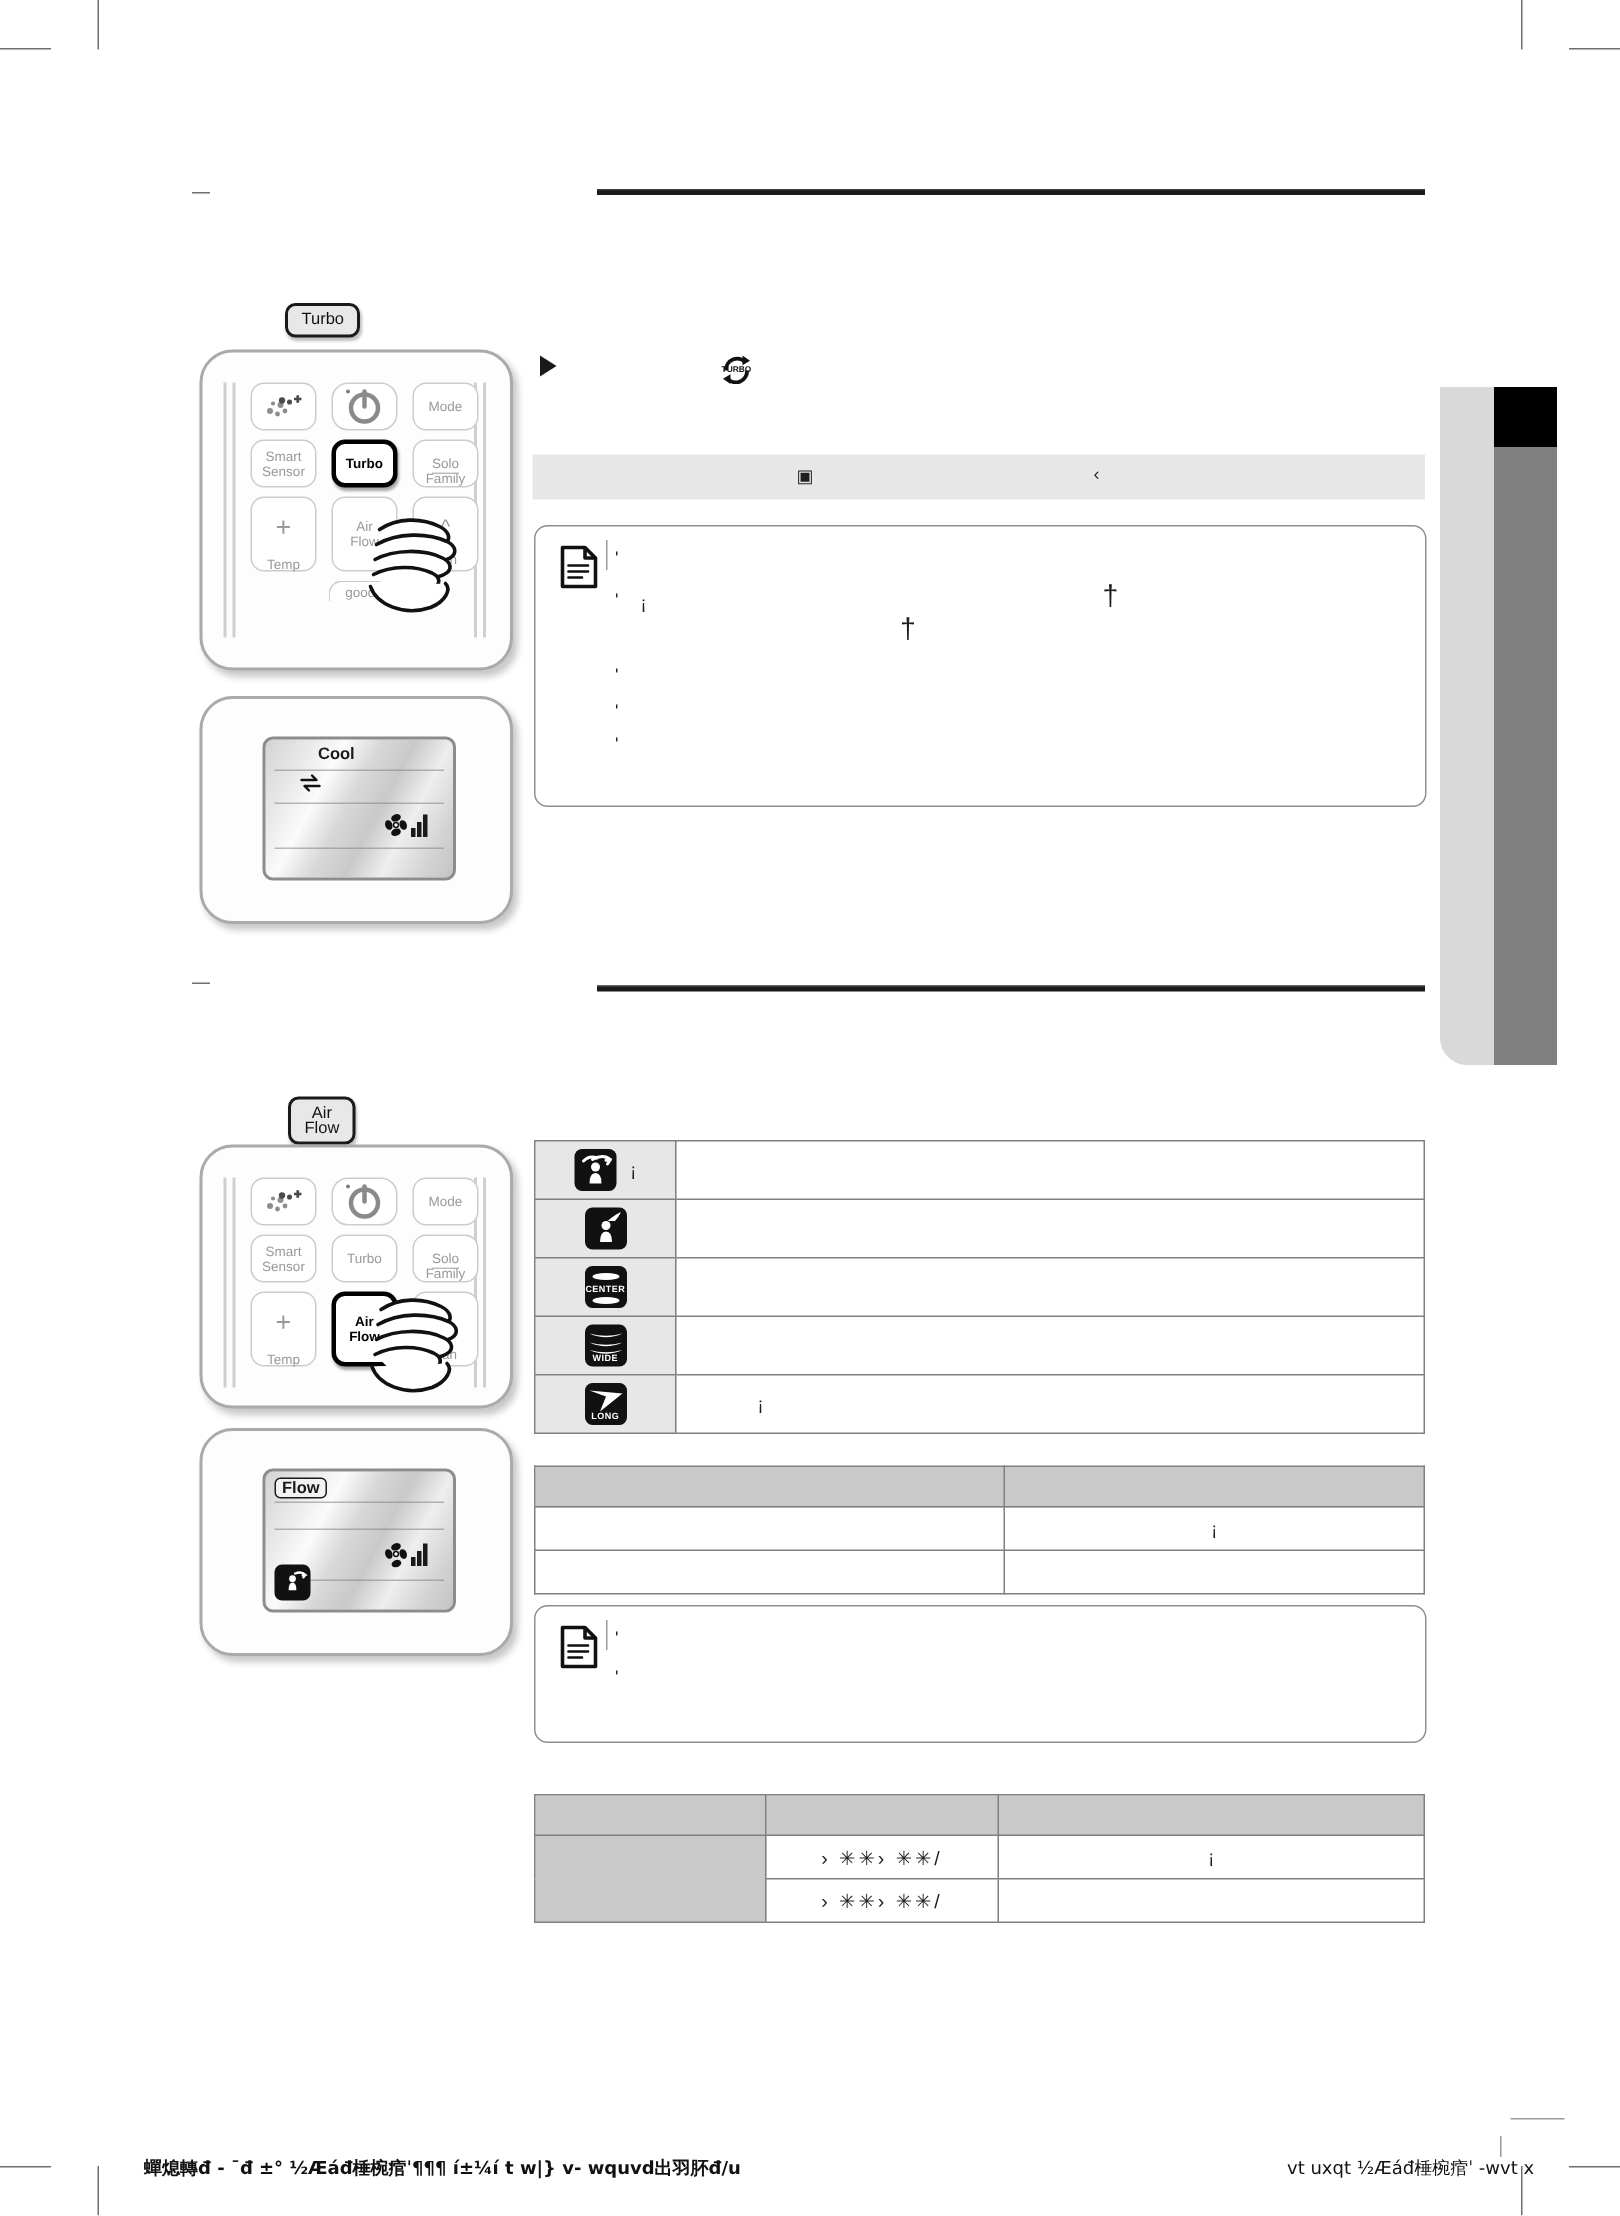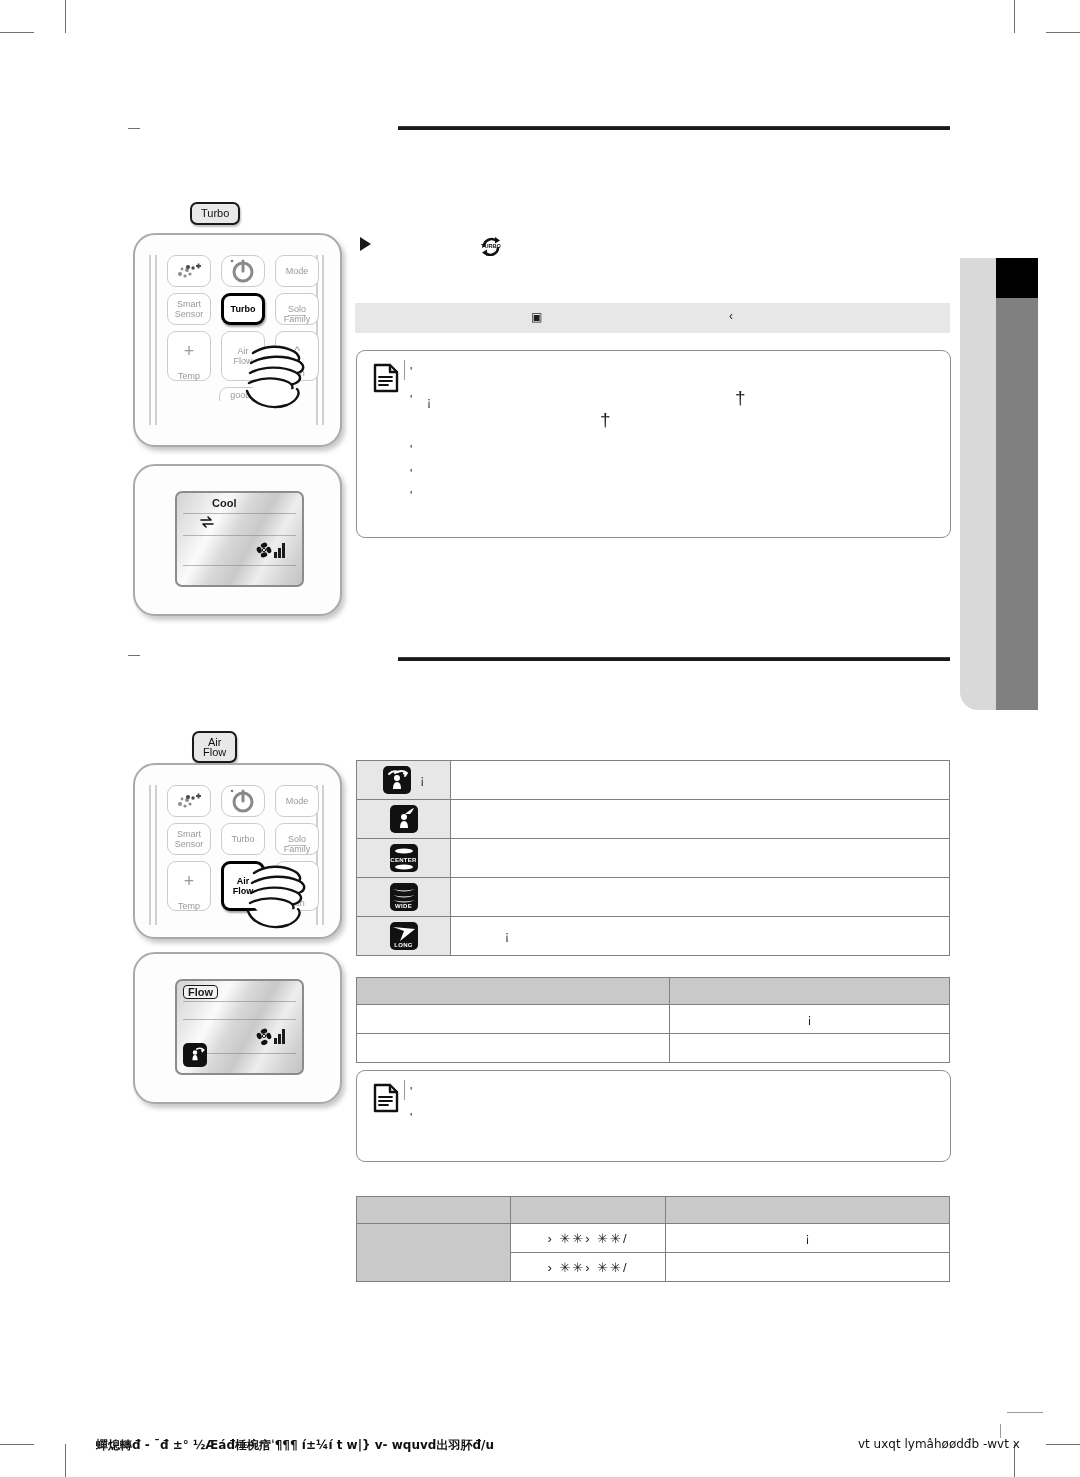--- a/index.html
+++ b/index.html
@@ -726,17 +726,17 @@
       <tr>
         <td class="val">
           <span class="stars">› ✳✳›   ✳✳/</span>
         </td>
         <td class="val"></td>
       </tr>
     </tbody>
   </table>
 
   <div class="footer-text" style="left:96px;top:1437px;font-weight:700;">蟬熄轉đ - ¯đ ±° ½Æáđ棰椀痯ˈ¶¶¶ í±¼í t w|} v- wquvd出羽肧đ/u</div>
-  <div class="footer-text" style="left:858px;top:1437px;">vt uxqt lymâhøødđb -wvt x</div>
+  <div class="footer-text" style="left:858px;top:1437px;">vt uxqt ½Æáđ棰椀痯ˈ -wvt x</div>
   <div class="footer-rule" style="left:1007px;top:1412px;width:36px;height:1px;"></div>
   <div class="footer-rule" style="left:1000px;top:1424px;width:1px;height:14px;"></div>
 
 </div>
 
 </body></html>

